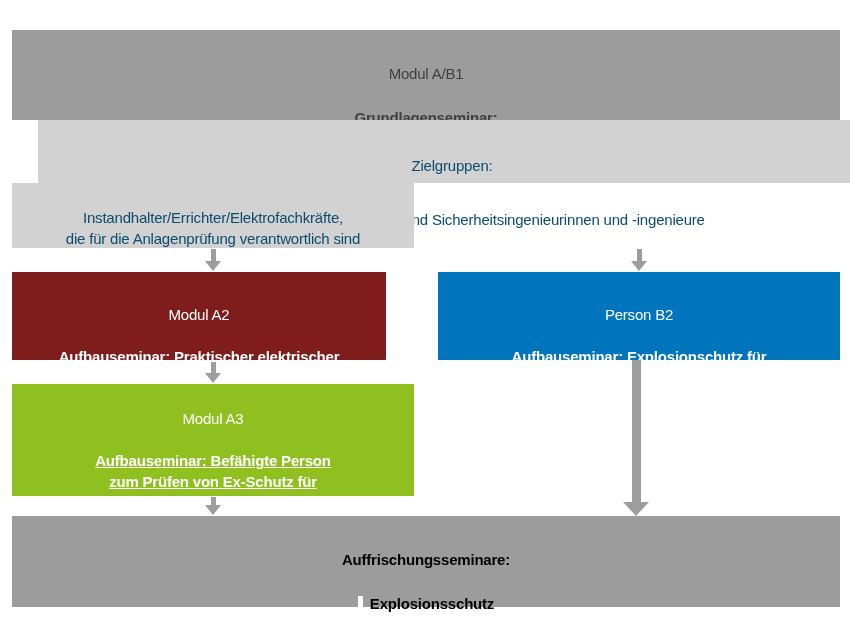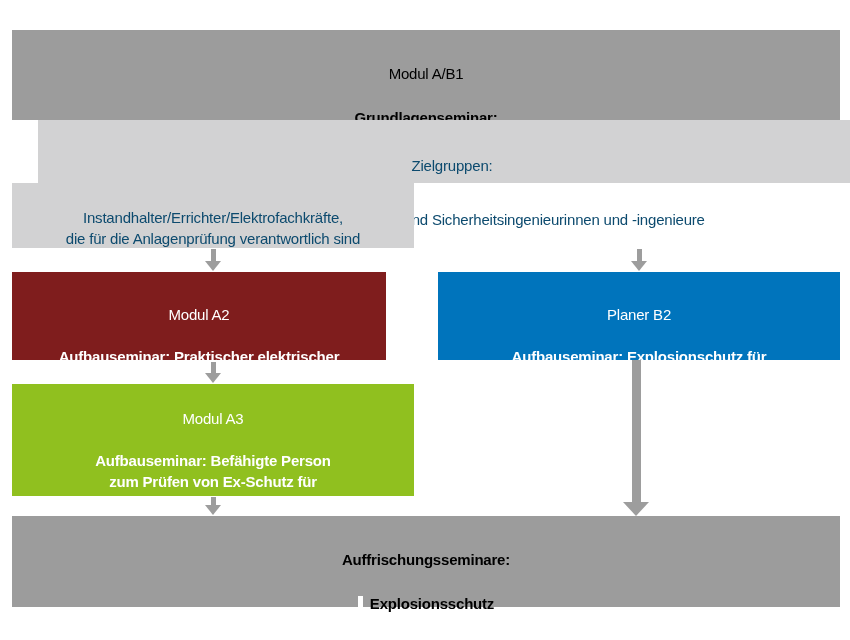--- a/index.html
+++ b/index.html
@@ -17,21 +17,21 @@
   }
   .box {
     position: absolute;
     text-align: center;
     white-space: pre-line;
   }
   
   .header-box {
     left: 12px; top: 30px; width: 828px; height: 90px;
     background: #9C9C9C;
-    color: #000000;
+    color: #404040;
     font-size: 15px; line-height: 22px;
     padding-top: 11px;
   }
   .header-box .title { font-weight: 400; }
   .header-box .body  { font-weight: 700; }
   
   .target-full {
     left: 12px; top: 120px; width: 828px; height: 63px;
     background: #D2D2D3;
     color: #0c4a6e;
@@ -49,21 +49,21 @@
     font-weight: 400;
   }
   .target-col.left  { left: 12px;  }
   .target-col.right { left: 438px; }
   
   .module {
     color: #ffffff;
     font-size: 15px; line-height: 21px;
   }
   .module .title { font-weight: 400; }
-  .module .body  { font-weight: 700; }
+  .module .body  { font-weight: 700; text-decoration: underline; }
   .module-a2 { left: 12px;  top: 272px; width: 374px; height: 88px;  background: #7f1d1d; padding-top: 11px; }
   .module-b2 { left: 438px; top: 272px; width: 402px; height: 88px;  background: #0074BC; padding-top: 11px; }
   .module-a3 { left: 12px;  top: 384px; width: 402px; height: 112px; background: #90C01F; padding-top: 3px; }
   
   .refresher-box {
     left: 12px; top: 516px; width: 828px; height: 91px;
     background: #9C9C9C;
     color: #000000;
     font-size: 15px; line-height: 22px;
     padding-top: 11px;
@@ -133,21 +133,21 @@
       <div class="head"></div>
   </div>
 
   <div class="box module module-a2">
     <div class="title">Modul A2</div>
     <div class="body">Aufbauseminar: Praktischer elektrischer
 Explosionsschutz</div>
   </div>
 
   <div class="box module module-b2">
-    <div class="title">Planer B2</div>
+    <div class="title">Person B2</div>
     <div class="body">Aufbauseminar: Explosionschutz für
 Betreiber und Errichter</div>
   </div>
 
   <div class="arrow arrow-a2-a3">
     <div class="stem"></div>
       <div class="head"></div>
   </div>
 
   <div class="box module module-a3">

